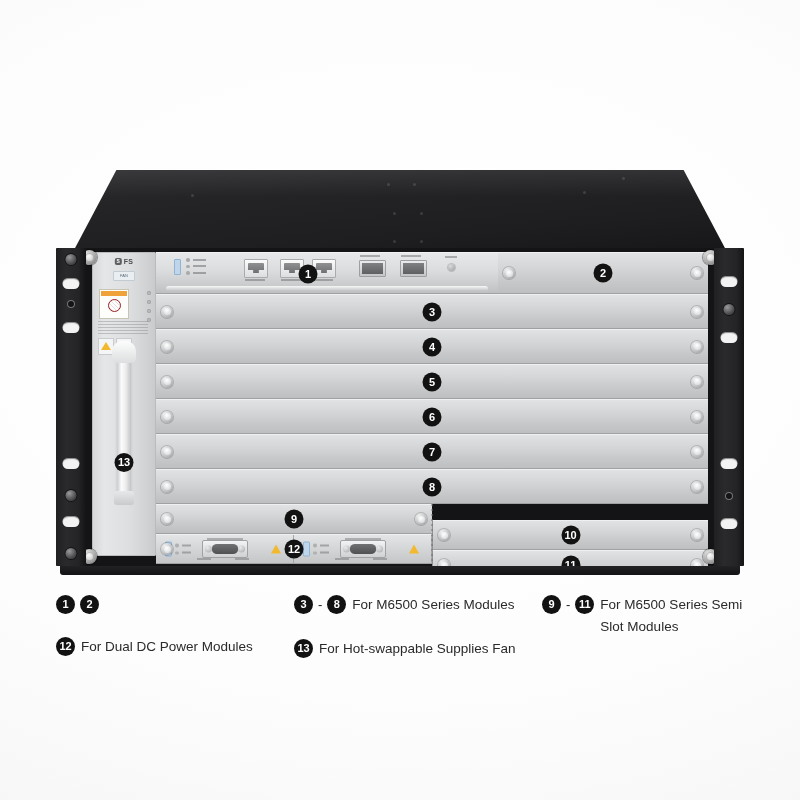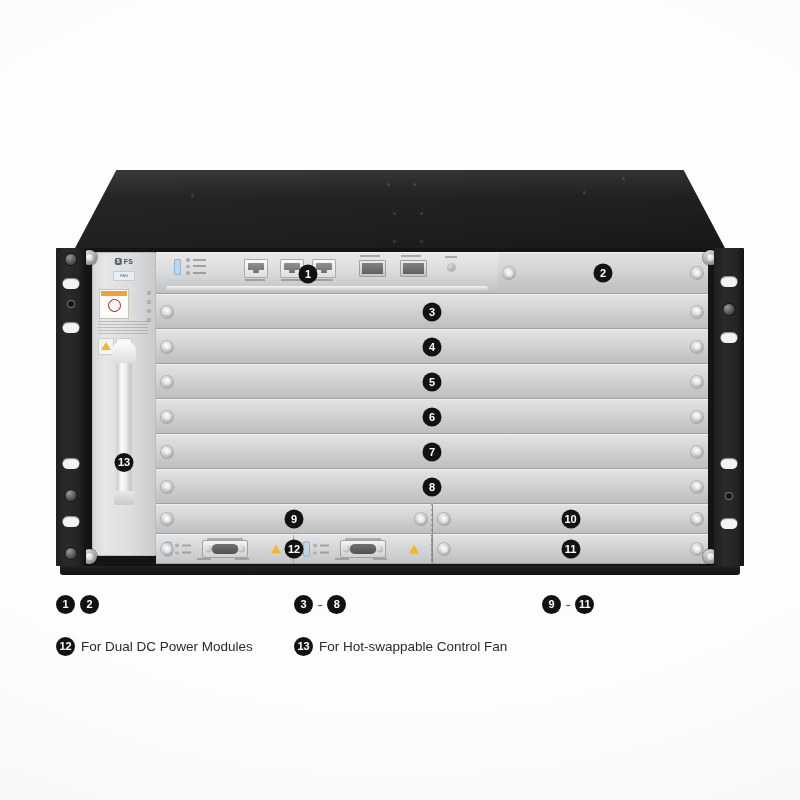--- a/index.html
+++ b/index.html
@@ -172,21 +172,21 @@
   .row{position:absolute;left:0;right:0;display:flex;}
   .panel{
     position:relative;height:100%;
     background:linear-gradient(180deg,#e0e2e4 0%,#d2d4d6 42%,#c6c8ca 72%,#bdbfc1 100%);
     border-top:1px solid #eef0f1;
     border-bottom:1px solid #9fa1a3;
     box-sizing:border-box;
   }
   .panel.full{flex:1 1 100%;}
   .panel.half{flex:1 1 50%;}
-  .panel + .panel.half{border-left:1px solid #8e9092;}
+  .panel + .panel.half{border-left:1px solid #8e9092;margin-top:16px;}
   .pscrew{
     position:absolute;top:50%;transform:translateY(-50%);
     width:12px;height:12px;border-radius:50%;
     background:radial-gradient(circle at 34% 28%,#f2f2f2,#c0c2c4 58%,#8e9092 100%);
     box-shadow:0 0 0 1px rgba(0,0,0,.17);
   }
   .pscrew:after{
     content:"";position:absolute;inset:2.5px;border-radius:50%;
     background:radial-gradient(circle at 40% 32%,#fff,#cfd1d3);
   }
@@ -586,33 +586,35 @@
       </div>
     </div>
 
     <div class="legcol c2">
       <div class="legitem">
         <div class="legbadges">
           <span class="legbadge">3</span>
           <span class="legdash">-</span>
           <span class="legbadge">8</span>
         </div>
+        <div class="legtext">For M6500 Series Modules</div>
       </div>
       <div class="legitem">
         <div class="legbadges">
           <span class="legbadge">13</span>
         </div>
-        <div class="legtext">For Hot-swappable Control Fan</div>
+        <div class="legtext">For Hot-swappable Supplies Fan</div>
       </div>
     </div>
 
     <div class="legcol c3">
       <div class="legitem">
         <div class="legbadges">
           <span class="legbadge">9</span>
           <span class="legdash">-</span>
           <span class="legbadge">11</span>
         </div>
+        <div class="legtext">For M6500 Series Semi Slot Modules</div>
       </div>
     </div>
 
   </div>
 </div>
 
 </body></html>

